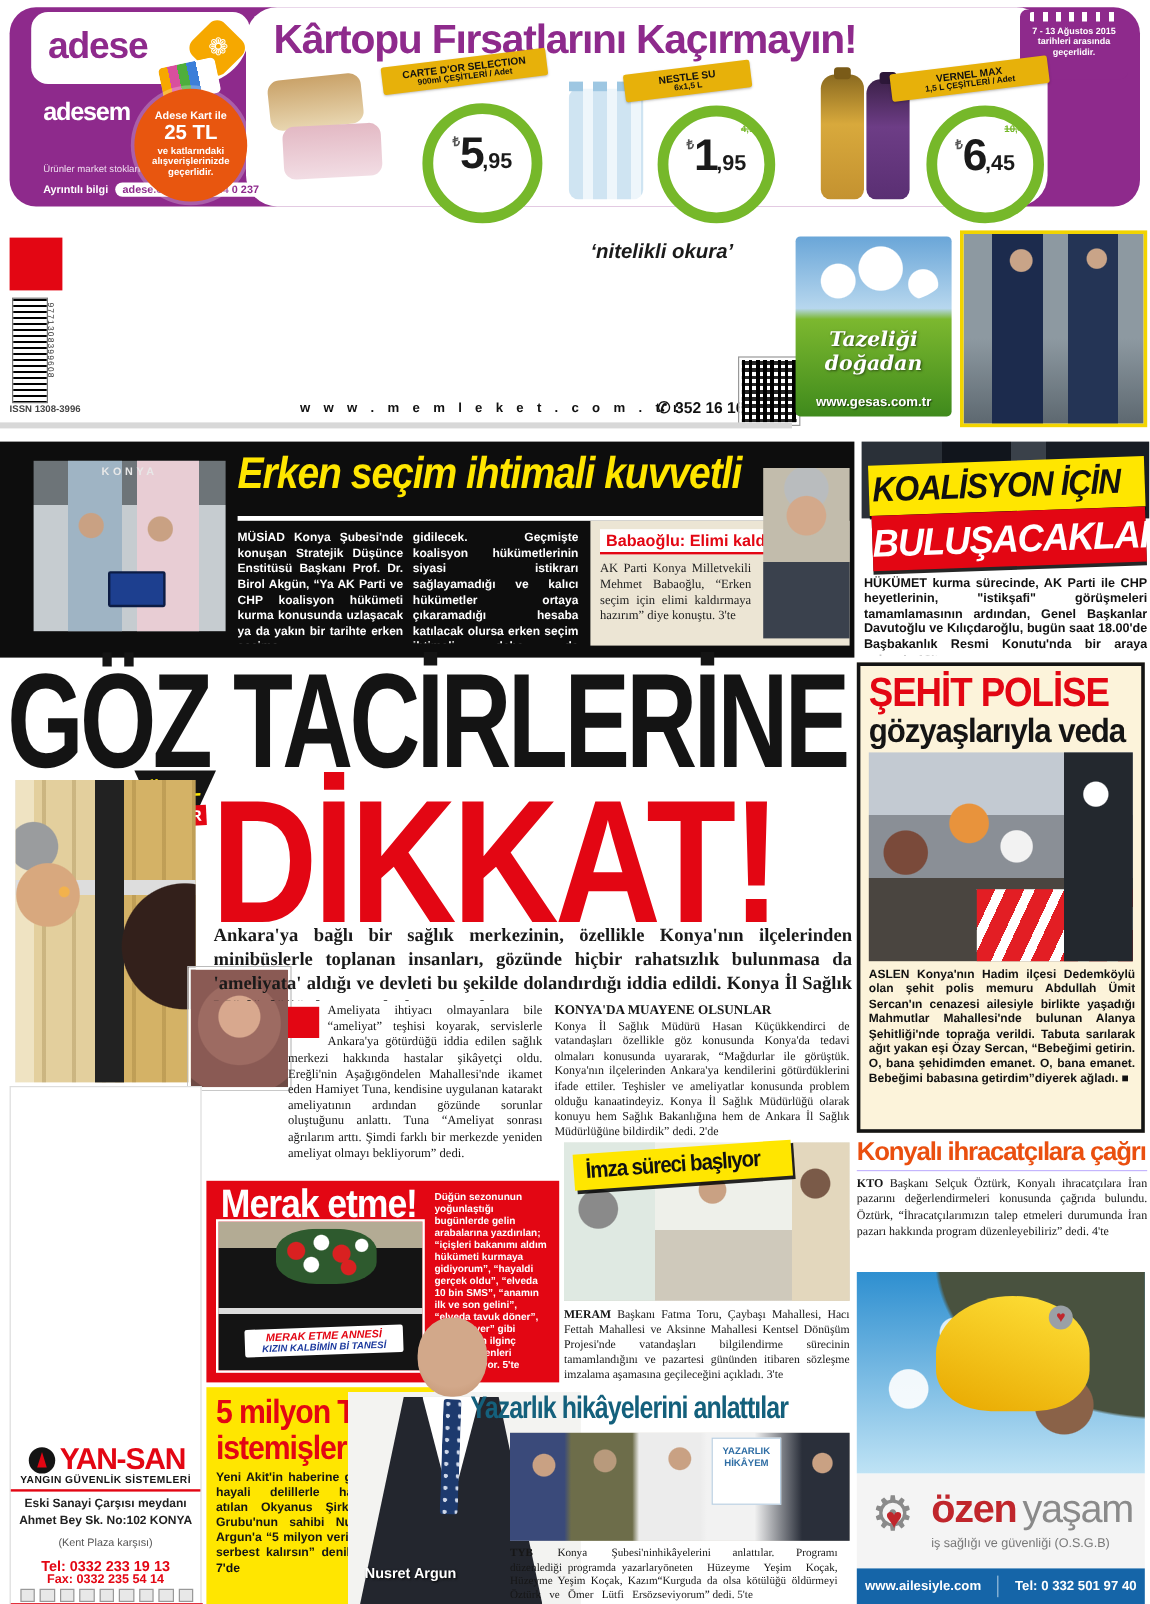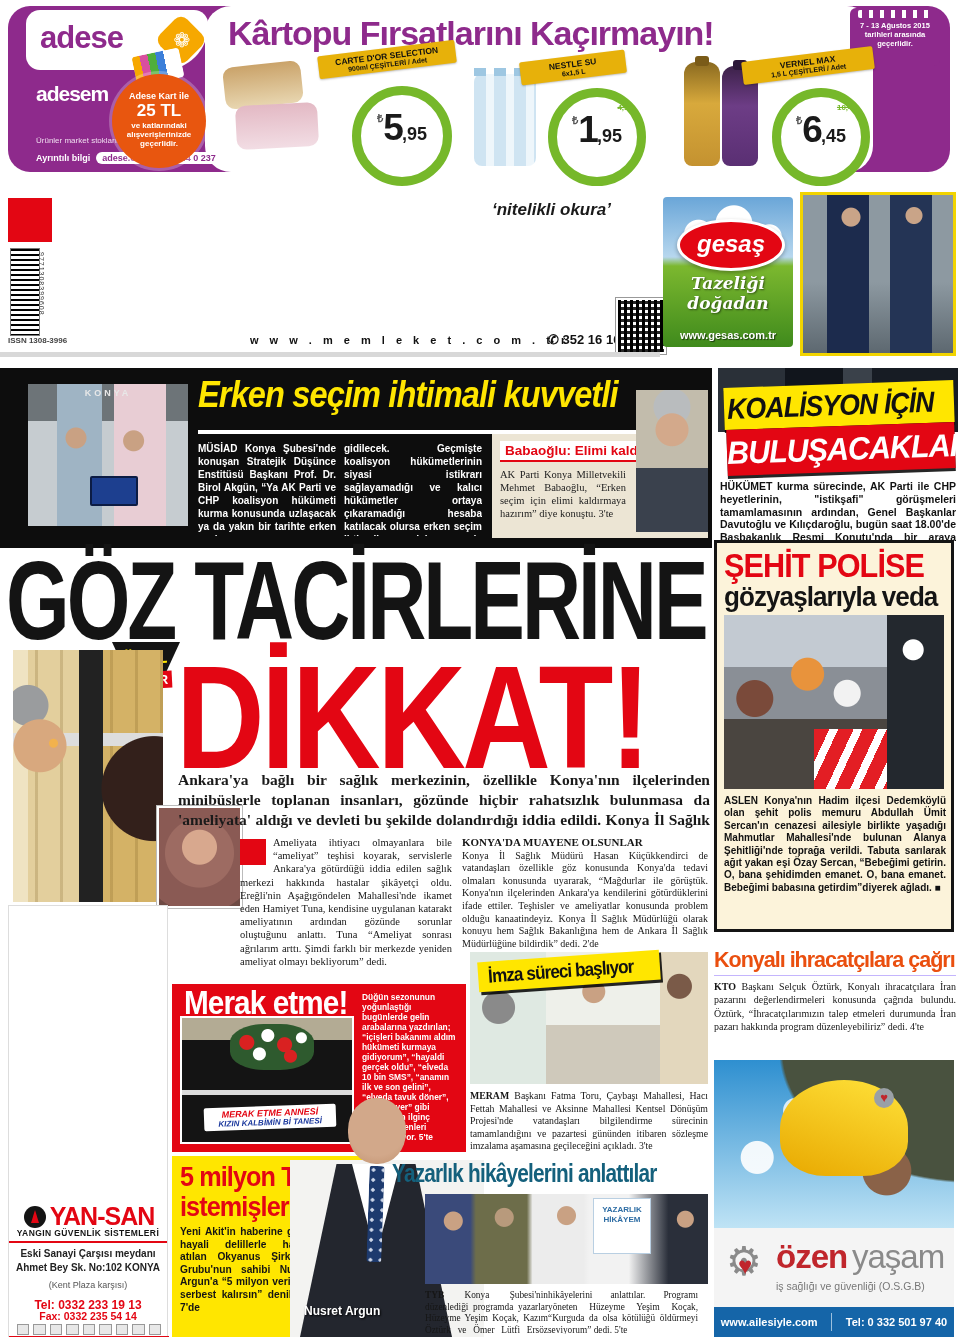--- a/index.html
+++ b/index.html
@@ -135,21 +135,21 @@
       radial-gradient(circle at 50% 40%,#d8a88e 0 17px,transparent 18px),
       radial-gradient(circle at 50% 46%,#9d6b62 0 34px,#8a5a54 35px 60px,transparent 61px),
       linear-gradient(180deg,#cfc6b2 0 70%,#6e4a44 70% 100%);}
   .deck{left:178px;top:770px;width:532px;height:64px;font-family:"Liberation Serif",serif;font-weight:700;font-size:15.5px;line-height:20px;color:#1a1a1a;}
   .mcol1{left:240px;top:836px;width:212px;height:144px;font-family:"Liberation Serif",serif;font-size:10.5px;line-height:13.2px;color:#161616;}
   .dropsq{float:left;width:26px;height:26px;background:#e30613;margin:3px 7px 2px 0;}
   .mcol2{left:462px;top:836px;width:246px;height:144px;font-family:"Liberation Serif",serif;font-size:10px;line-height:12.6px;color:#161616;}
   .mcol2 b{font-size:11px;}
 
   
-  .sehit{left:714px;top:540px;width:240px;height:392px;background:#fcf3da;border:3px solid #141414;box-sizing:border-box;}
+  .sehit{left:714px;top:552px;width:240px;height:392px;background:#fcf3da;border:3px solid #141414;box-sizing:border-box;}
   .sehit-h1{position:absolute;left:7px;top:3px;color:#e30613;font-weight:900;font-size:34px;letter-spacing:-1px;transform:scaleX(.9);transform-origin:0 0;}
   .sehit-h2{position:absolute;left:7px;top:38px;color:#141414;font-weight:900;font-size:28px;letter-spacing:-1px;transform:scaleX(.93);transform-origin:0 0;}
   .sehit-photo{position:absolute;left:7px;top:72px;width:220px;height:174px;
      background:
       radial-gradient(circle at 14% 48%,#7a4a3a 0 18px,transparent 19px),
       radial-gradient(circle at 38% 34%,#e8933c 0 16px,transparent 17px),
       radial-gradient(circle at 56% 45%,#f2f2f2 0 13px,transparent 14px),
       radial-gradient(circle at 86% 20%,#fff 0 10px,transparent 11px),
       linear-gradient(90deg,transparent 0 74%,#23282e 74% 100%),
       repeating-linear-gradient(115deg,#e31e24 0 14px,#fff 14px 22px) ,
@@ -351,21 +351,20 @@
   <div class="abs barcode-num">9771308399608</div>
   <div class="abs motto">‘nitelikli okura’</div>
   <div class="abs issn">ISSN 1308-3996</div>
   <div class="abs mast-web">w w w . m e m l e k e t . c o m . t r</div>
   <div class="abs mast-tel"><span>✆</span> <span>352 16 16</span></div>
   <div class="abs qr"></div>
   <div class="abs grayrule"></div>
 
   <div class="abs gesas">
     <div class="gesas-cloud"></div>
-    <div class="gesas-oval">gesaş</div>
     <div class="gesas-t" style="top:76px;font-size:17px;">Tazeliği</div>
     <div class="gesas-t" style="top:96px;font-size:17px;">doğadan</div>
     <div class="gesas-web">www.gesas.com.tr</div>
   </div>
   <div class="abs polphoto"></div>
 
   <div class="abs band">
     <div class="musiad">
       <div class="musiad-sign">KONYA</div>
       <div class="musiad-award"></div>

